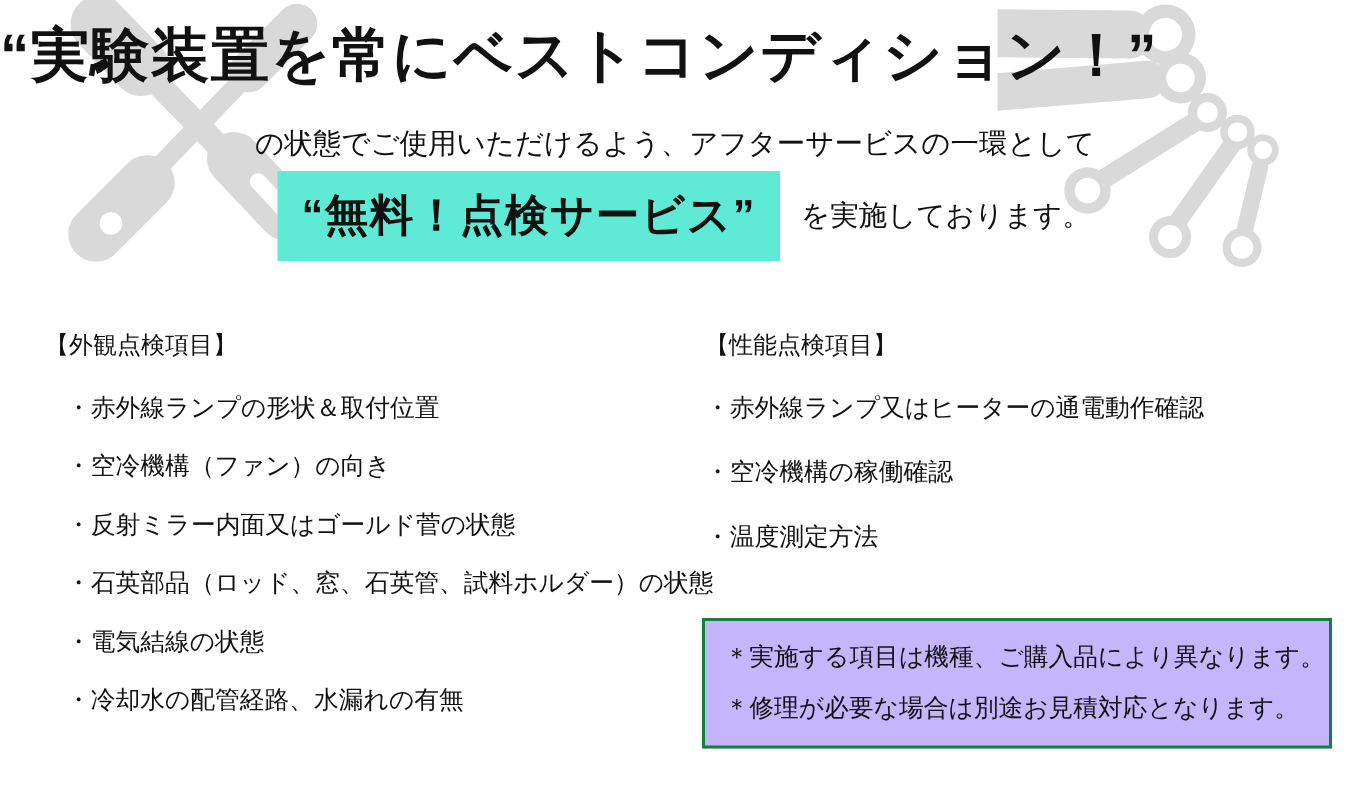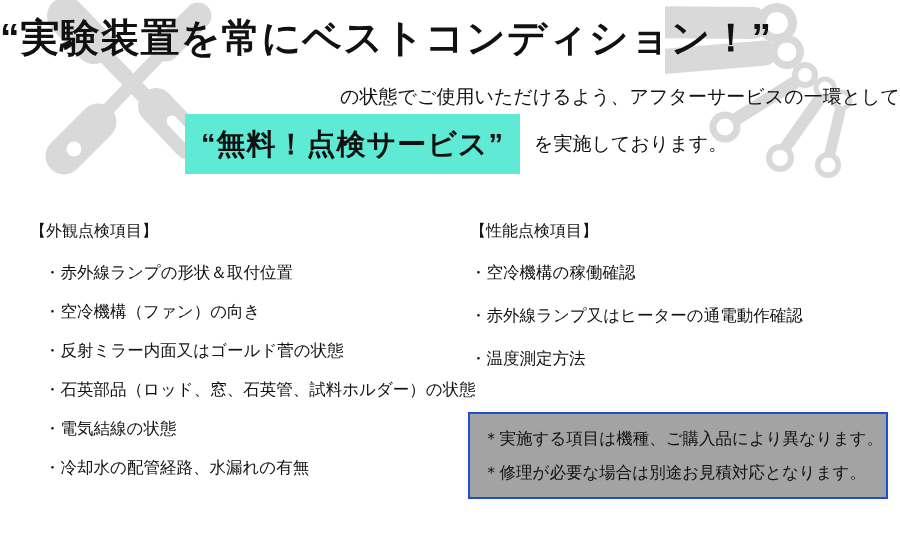--- a/index.html
+++ b/index.html
@@ -19,21 +19,21 @@
   .decor-right { right:0; top:0; }
 
   
   .headline {
     position:absolute; z-index:2; left:0; top:14px; width:900px;
     text-align:left; font-size:39px; font-weight:bold;
     letter-spacing:1px; line-height:48px; white-space:nowrap;
   }
   .subline {
     position:absolute; z-index:2; left:0; top:84px; width:900px;
-    text-align:right; font-size:19px; font-weight:500;
+    text-align:center; font-size:19px; font-weight:500;
     line-height:26px; white-space:nowrap;
   }
   .highlight-row {
     position:absolute; z-index:2; left:185px; top:114px;
     display:flex; align-items:center; white-space:nowrap;
   }
   .highlight-box {
     background:#5eead4;
     height:60px; line-height:60px;
     padding:0 16px;
@@ -54,23 +54,23 @@
   ul.check-list { list-style:none; }
   .check-list li {
     font-size:16.5px; line-height:22px; white-space:nowrap;
   }
   .column-left .check-list li { margin-bottom:17px;margin-left:14px; }
   .column-right .check-list li { margin-bottom:21px; }
 
   
   .notes-box {
     position:absolute; z-index:2; left:468px; top:412px; width:420px;
-    border:2px solid #1d4ed8;
+    border:2px solid #15803d;
     padding:13px 10px 2px 13px;
-    background:#a3a3a3;
+    background:#c4b5fd;
   }
   .notes-box p {
     font-size:16.5px; line-height:22px; margin-bottom:12px; white-space:nowrap;
   }
 </style>
 </head>
 <body>
 
 <div class="stage">
 
@@ -137,22 +137,22 @@
       <li>・反射ミラー内面又はゴールド菅の状態</li>
       <li>・石英部品（ロッド、窓、石英管、試料ホルダー）の状態</li>
       <li>・電気結線の状態</li>
       <li>・冷却水の配管経路、水漏れの有無</li>
     </ul>
   </div>
 
   <div class="column column-right">
     <div class="section-title">【性能点検項目】</div>
     <ul class="check-list">
+      <li>・赤外線ランプ又はヒーターの通電動作確認</li>
       <li>・空冷機構の稼働確認</li>
-      <li>・赤外線ランプ又はヒーターの通電動作確認</li>
       <li>・温度測定方法</li>
     </ul>
   </div>
 
   <div class="notes-box">
     <p>＊実施する項目は機種、ご購入品により異なります。</p>
     <p>＊修理が必要な場合は別途お見積対応となります。</p>
   </div>
 
 </div>

